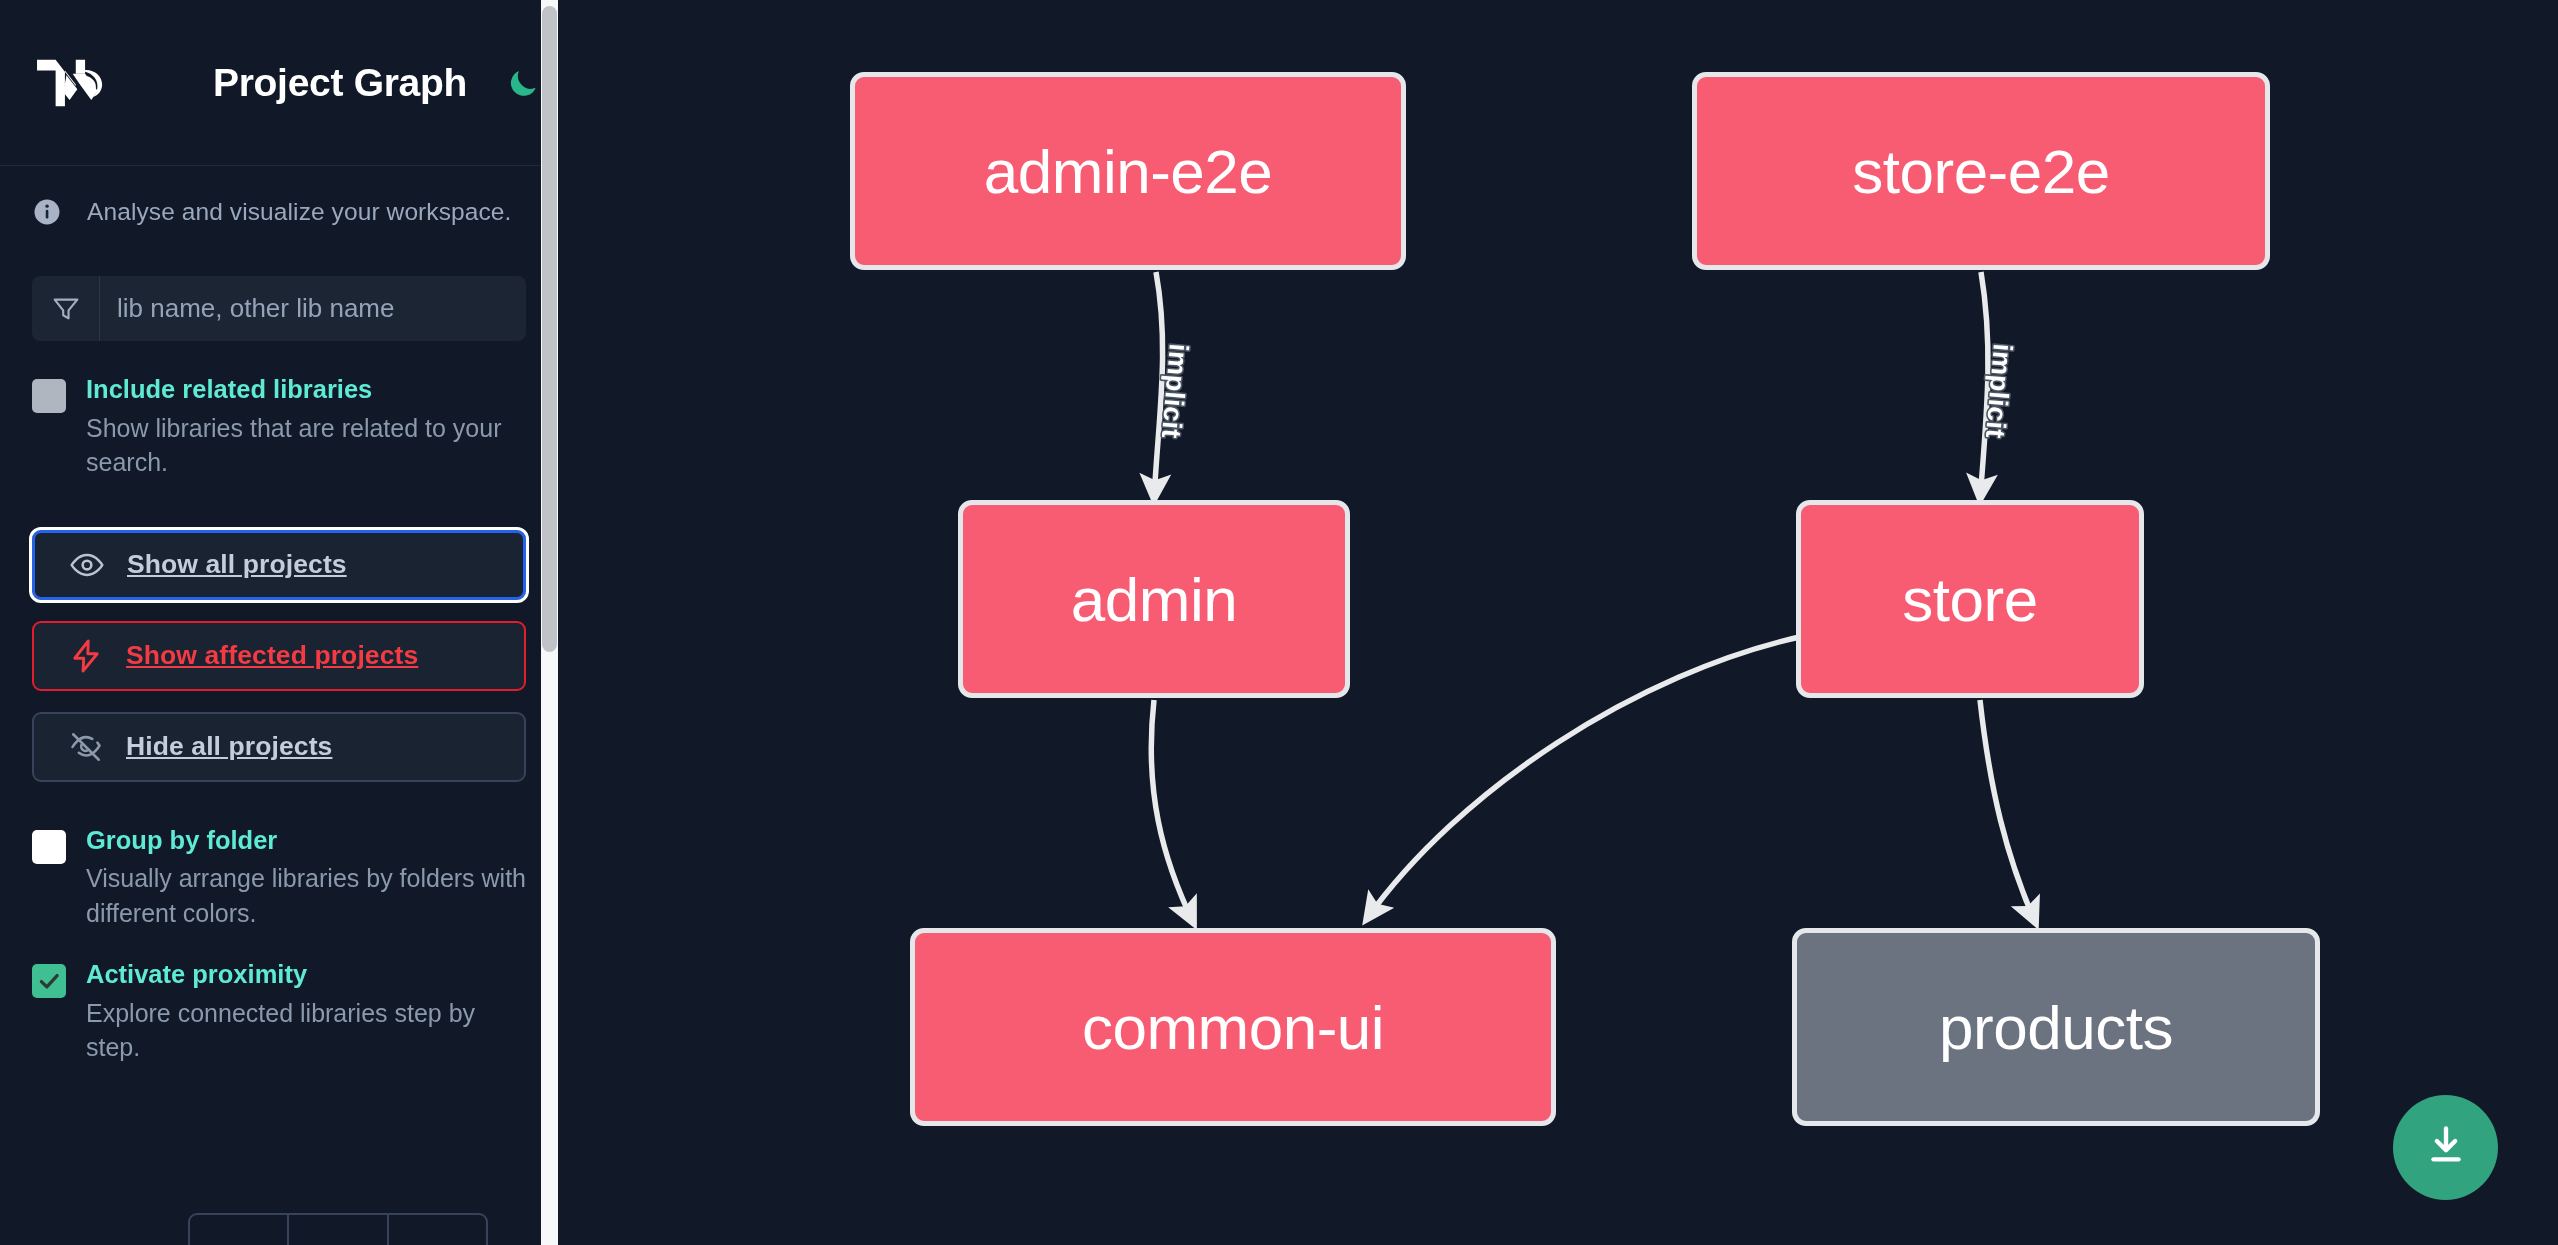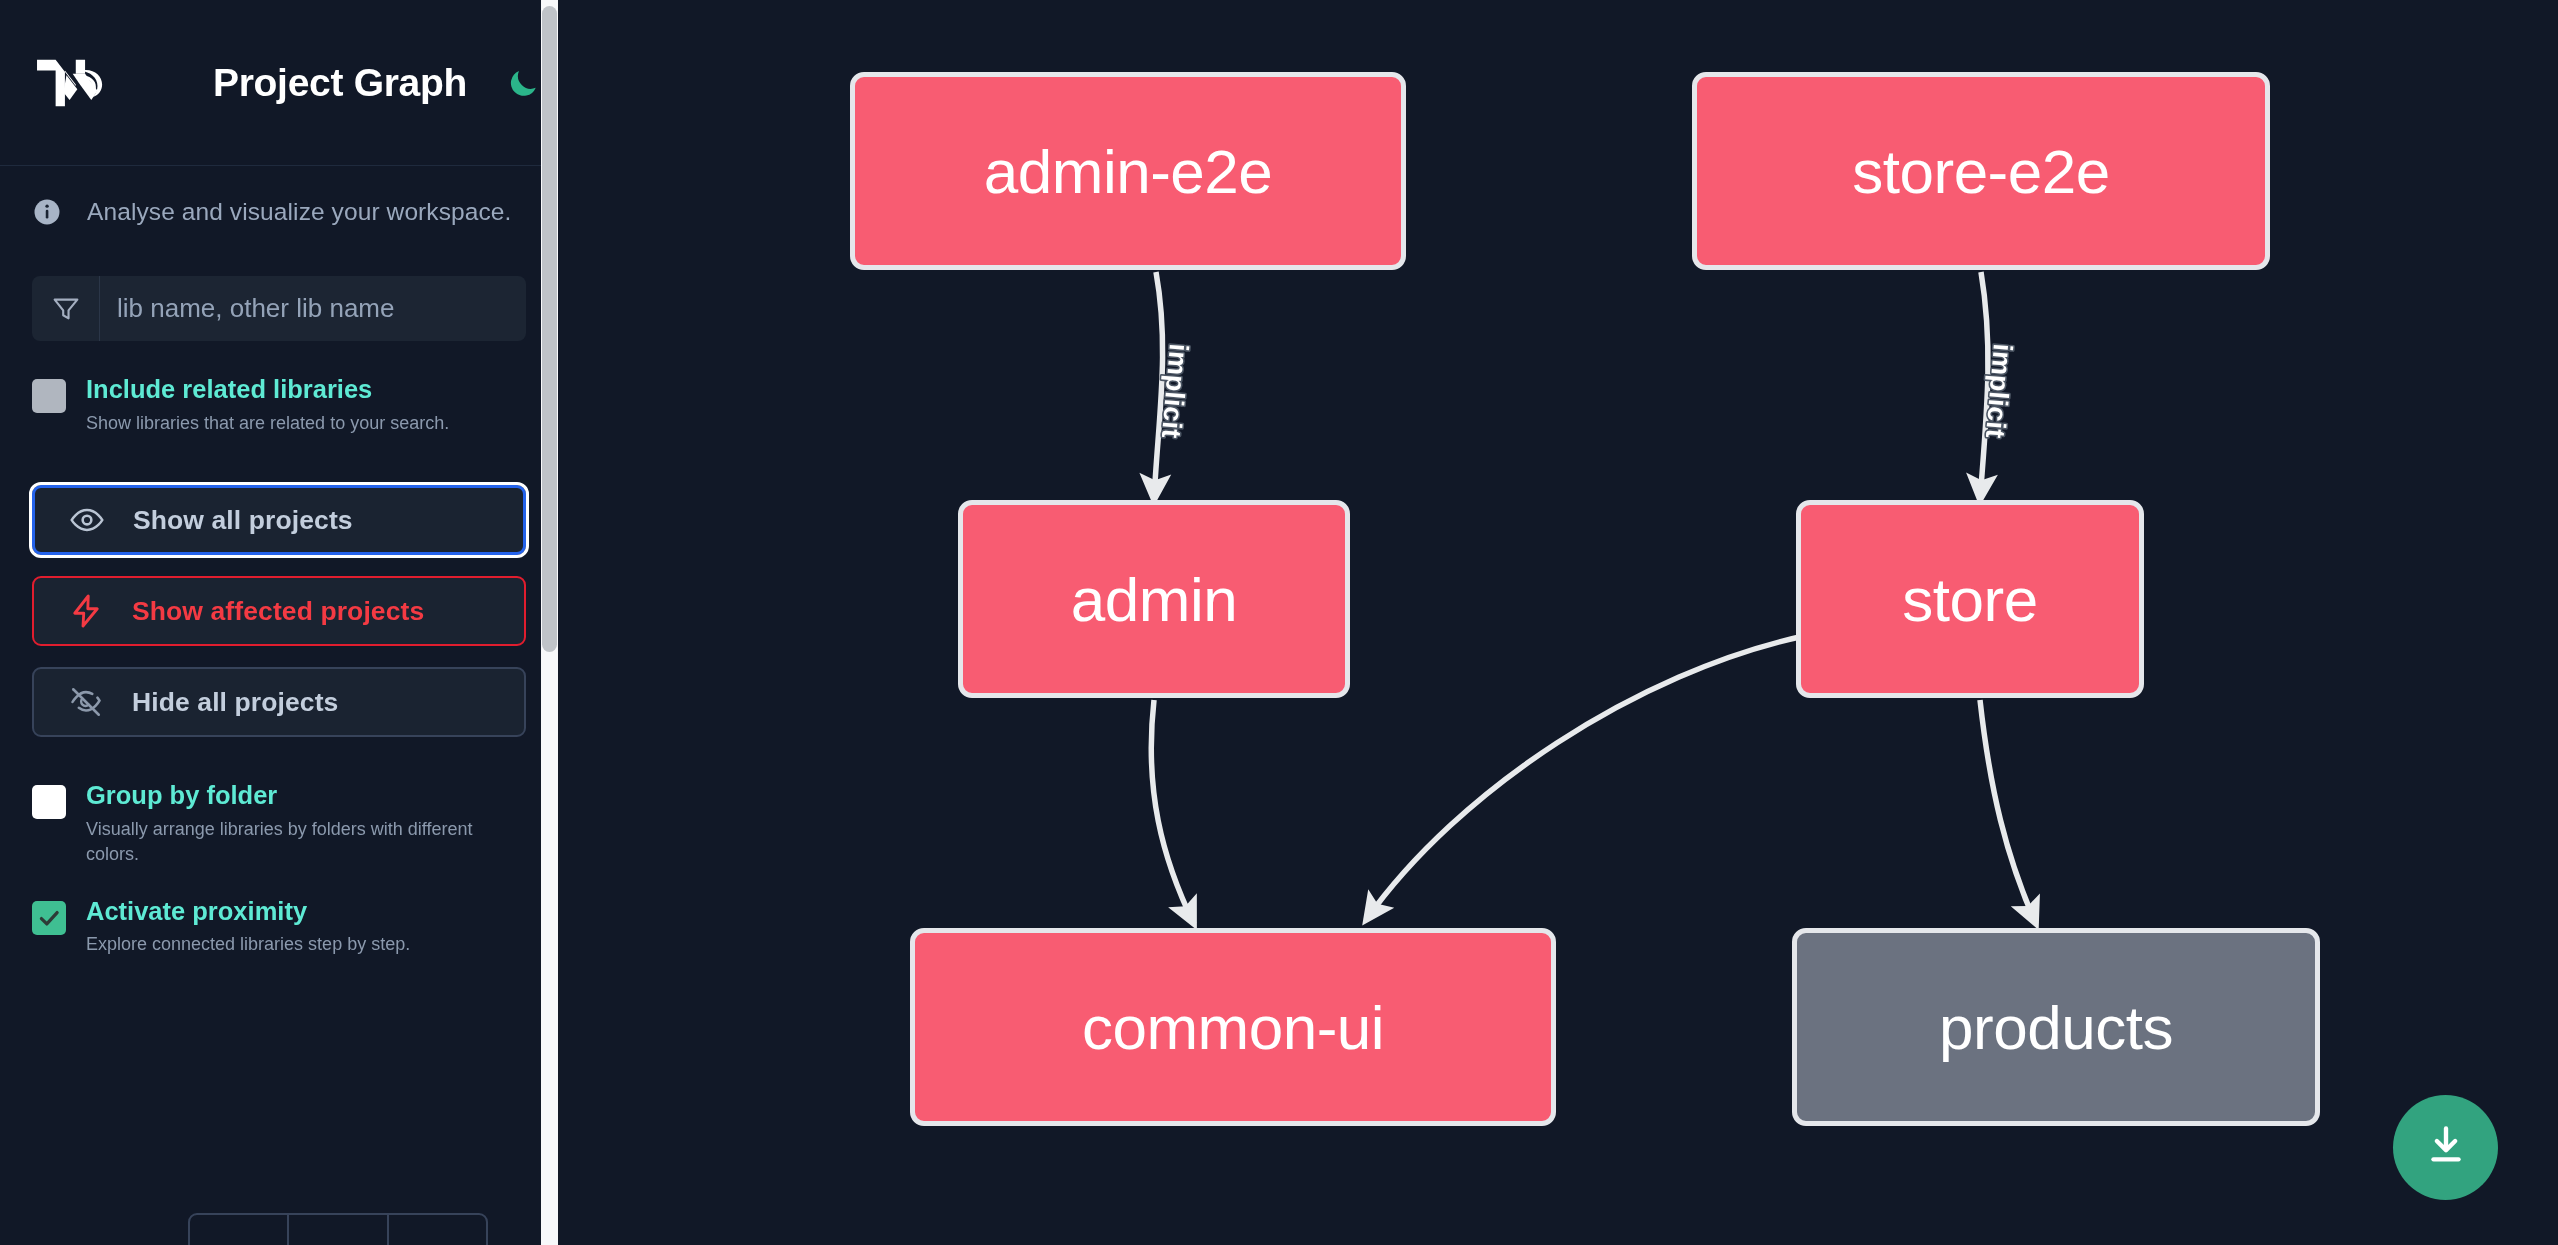--- a/index.html
+++ b/index.html
@@ -80,36 +80,36 @@
     display: flex; align-items: center; justify-content: center;
   }
   .cbox.gray { background: #b0b6bf; }
   .cbox.white { background: #ffffff; }
   .cbox.green { background: #3fbf92; }
   .check-body { margin-left: 20px; }
   .check-title {
     font-size: 25.5px; font-weight: 700; color: #5eead4; line-height: 1.16;
   }
   .check-desc {
-    font-size: 18px; color: #8b99ad; line-height: 1.38; margin-top: 6px;
+    font-size: 25px; color: #8b99ad; line-height: 1.38; margin-top: 6px;
     max-width: 440px;
   }
 
   
   .btn-stack { margin: 50px 32px 0 32px; display: flex; flex-direction: column; gap: 21px; }
   .act-btn {
     height: 70px; border-radius: 9px;
     display: flex; align-items: center;
     padding-left: 33px;
     cursor: pointer;
     background: #1a2331;
     font-size: 26.5px; font-weight: 700;
     letter-spacing: 0.1px;
   }
-  .act-btn .lbl { margin-left: 27px; }
+  .act-btn .lbl { margin-left: 21px; text-decoration: underline; }
   .act-btn .ico { width: 38px; height: 38px; display: flex; align-items: center; justify-content: center; flex: 0 0 38px; }
   .act-btn.primary {
     border: 3px solid #2563eb;
     outline: 3px solid #ffffff;
     color: #c3cedd;
   }
   .act-btn.danger { border: 2px solid #e11d2e; color: #f43a43; background: #1a2331; }
   .act-btn.neutral { border: 2px solid #37435a; color: #c3cedd; background: #1a2331; }
 
   

